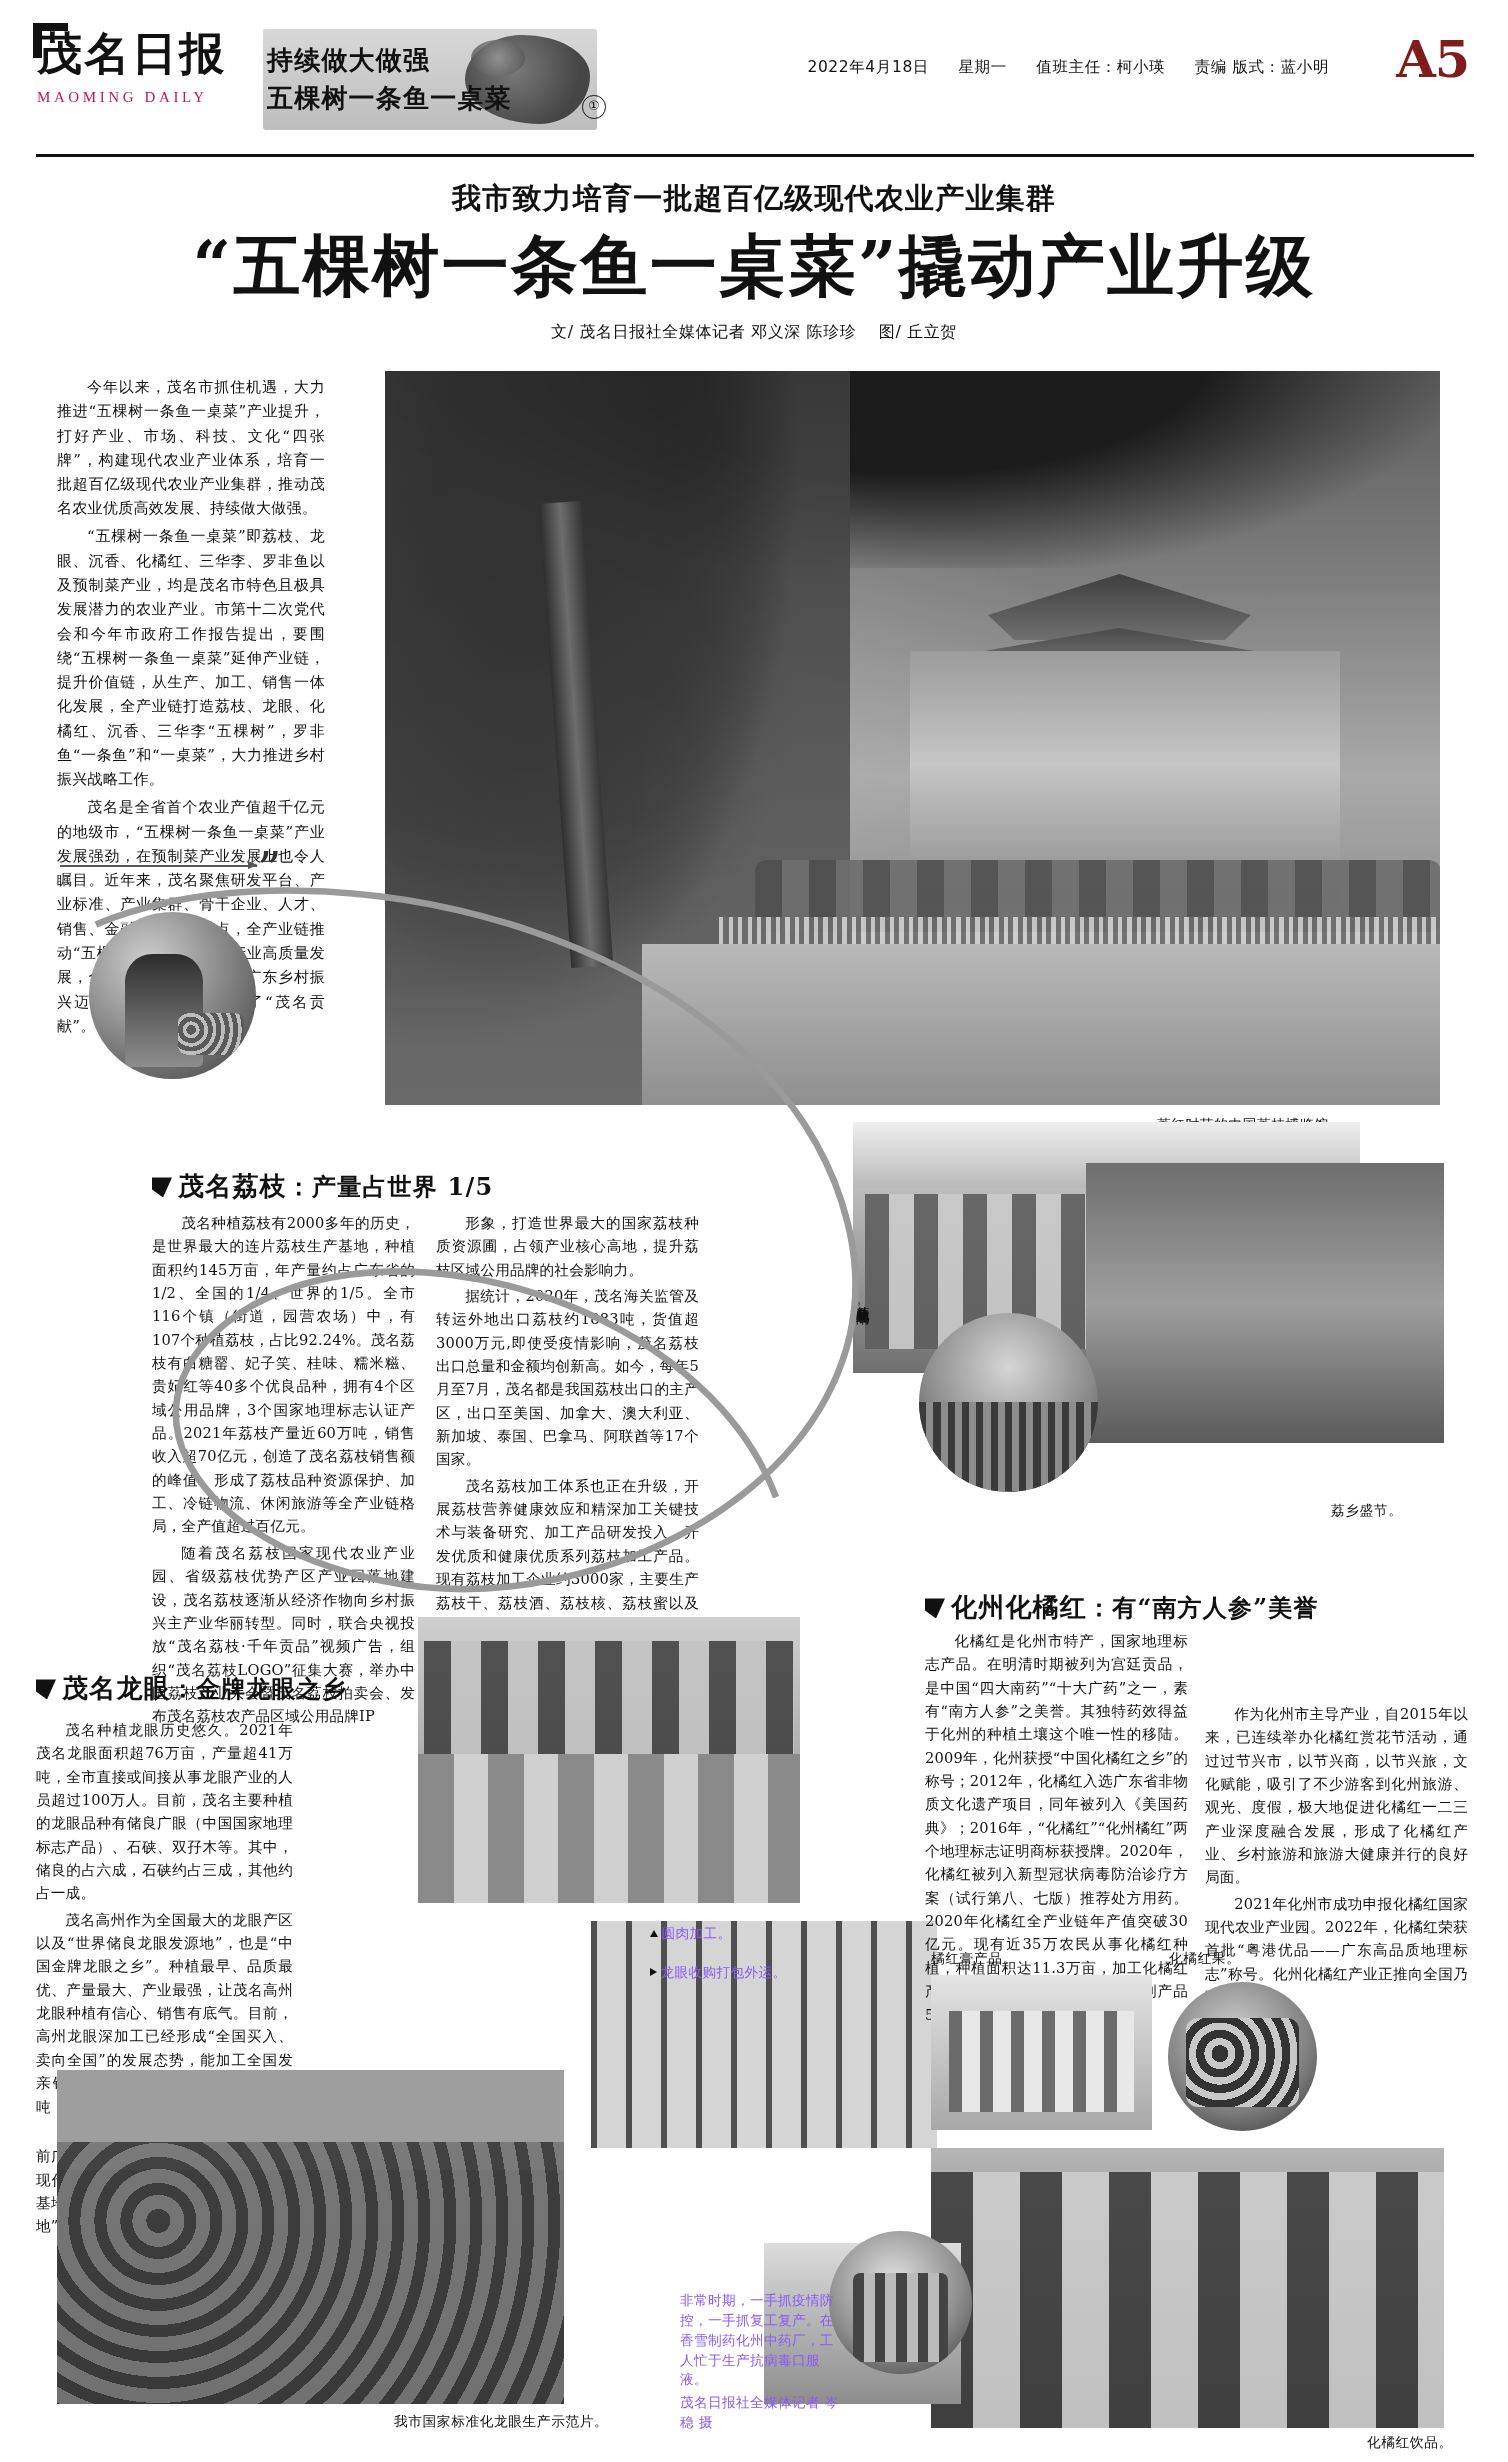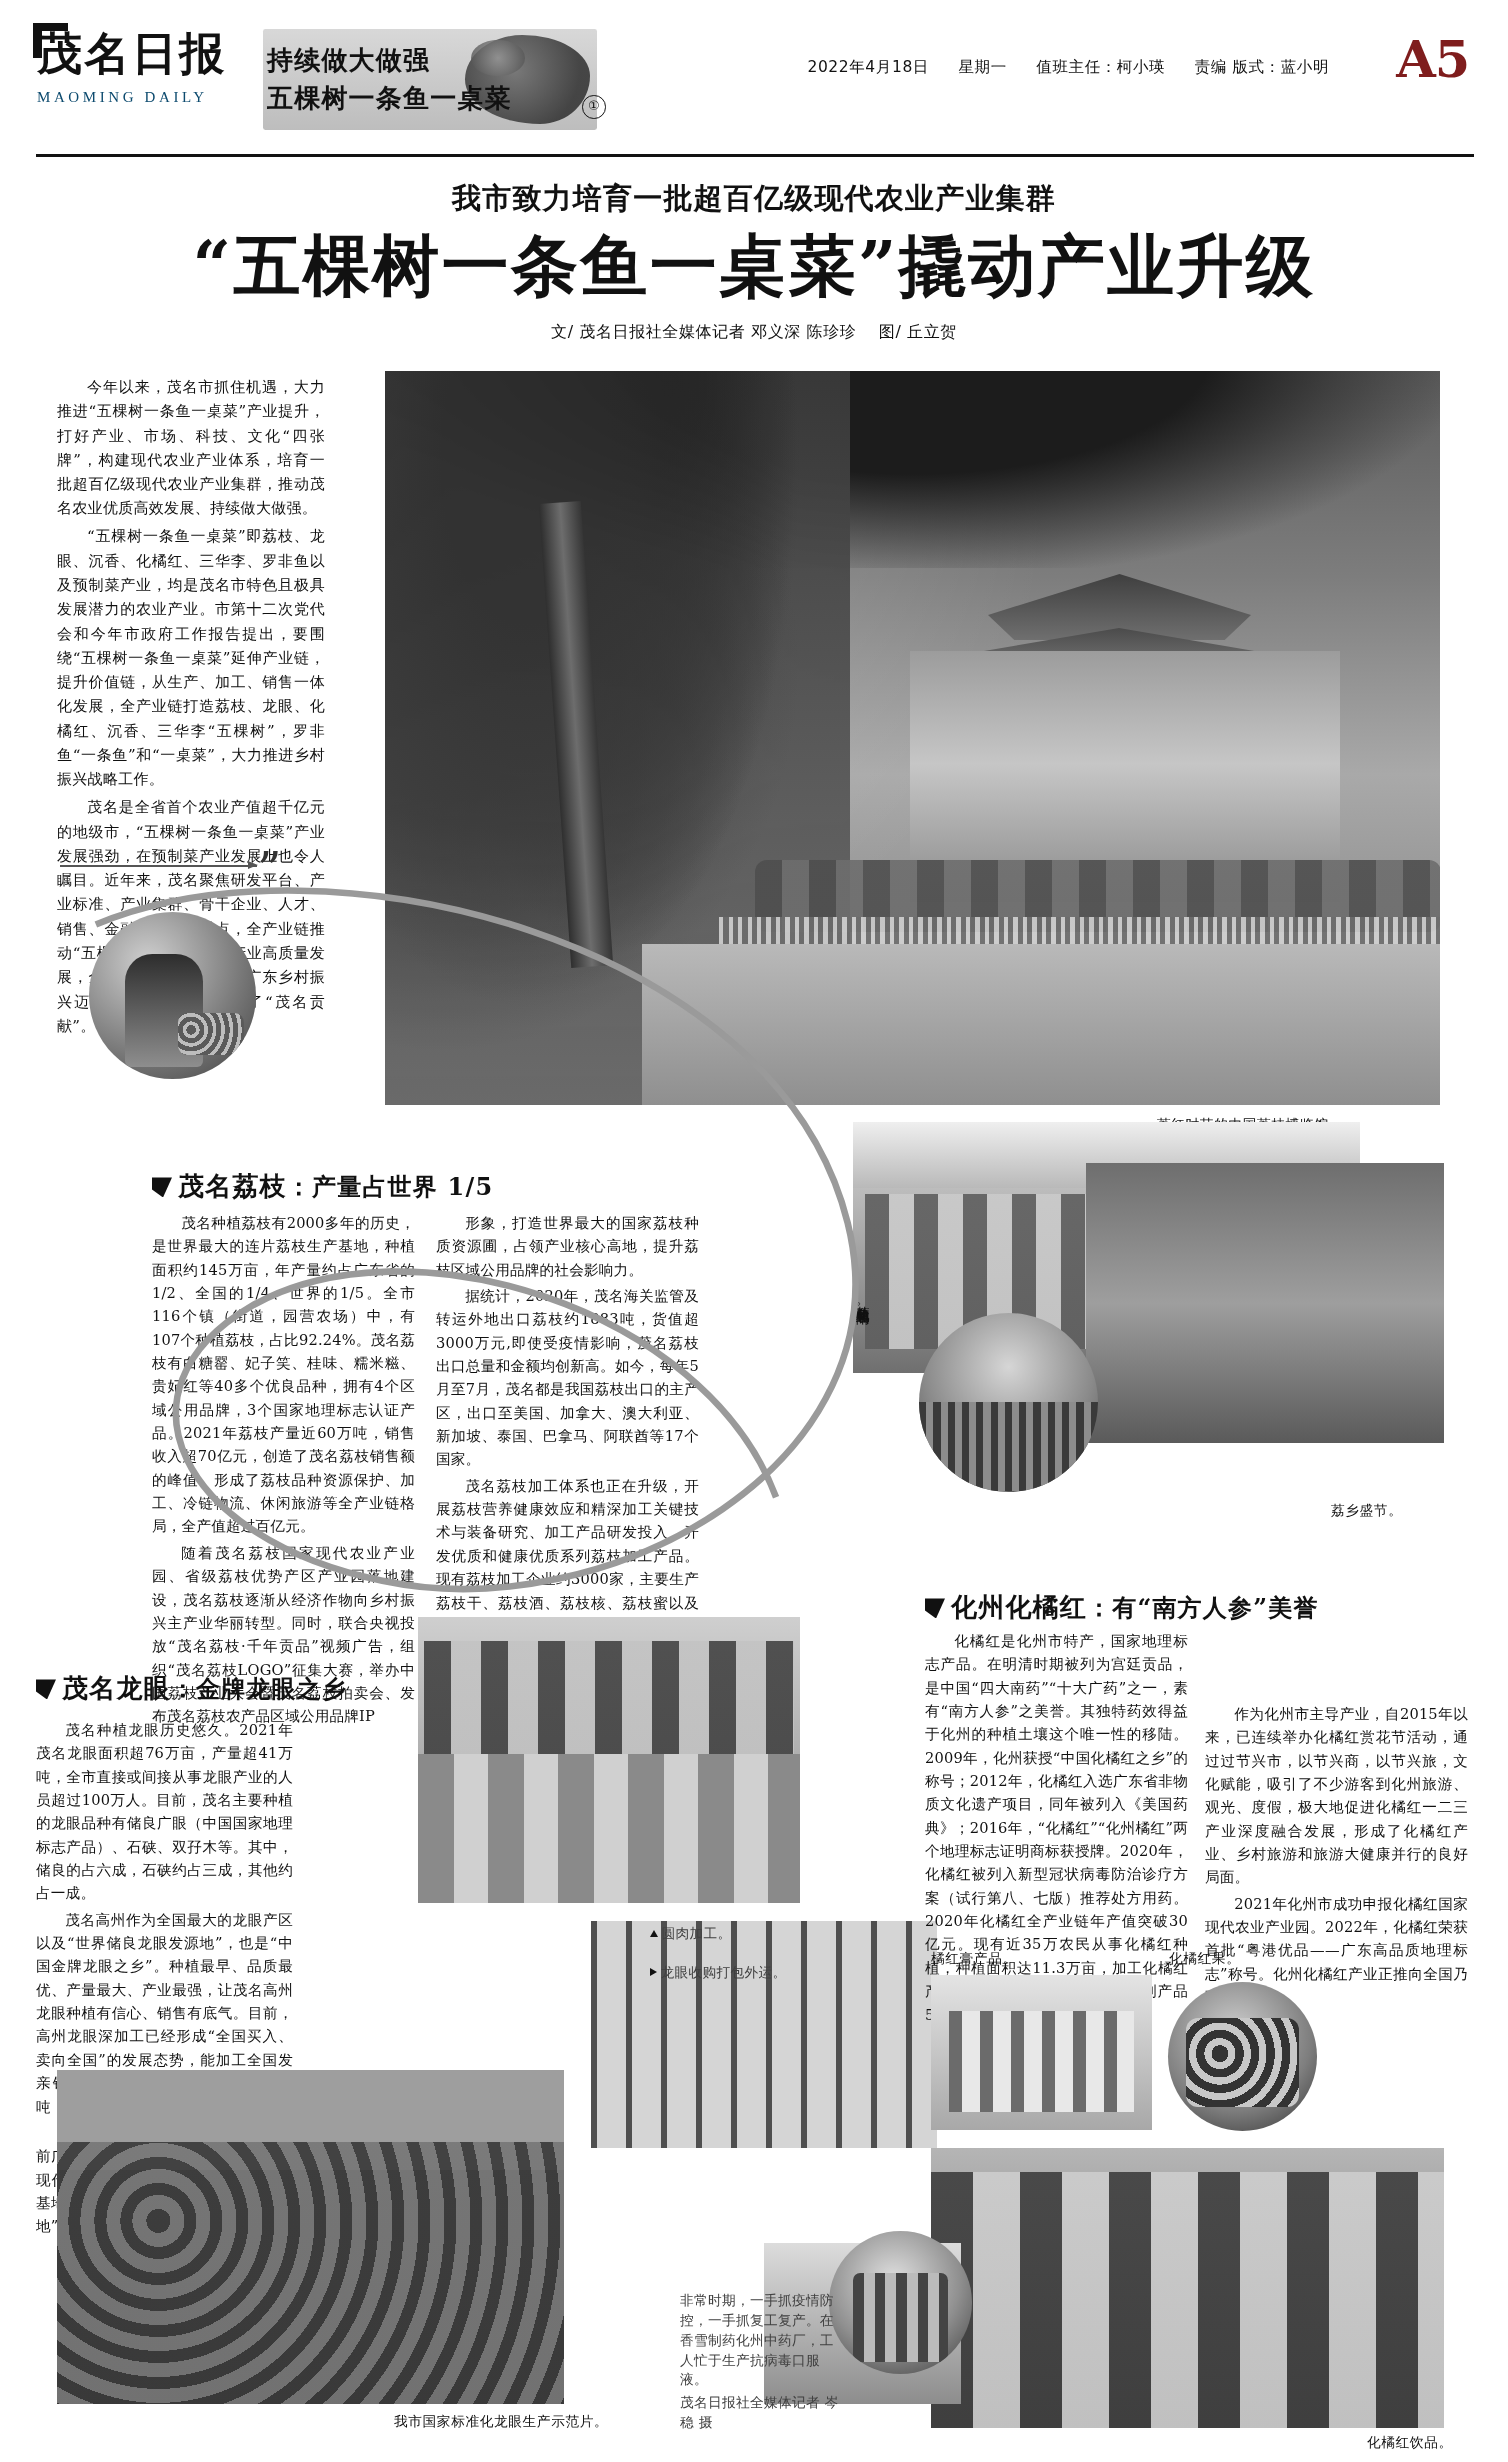--- a/index.html
+++ b/index.html
@@ -15,21 +15,21 @@
   
   .masthead{position:absolute;left:0;top:0;width:1508px;height:158px;}
   .mh-rule{position:absolute;left:36px;top:154px;width:1438px;height:3px;background:#111;}
   .mh-logo{position:absolute;left:37px;top:31px;width:215px;height:95px;}
   .mh-logo .cn{
     font-family:"DejaVu Serif","Liberation Serif",serif;
     font-weight:bold;font-size:45px;letter-spacing:2.4px;color:#111;
     line-height:1;
   }
   .mh-logo .en{
-    margin-top:13px;font-size:15px;letter-spacing:3.6px;color:#0c4a6e;
+    margin-top:13px;font-size:15px;letter-spacing:3.6px;color:#be185d;
     font-family:"Liberation Serif",serif;
   }
   .mh-logo .corner{position:absolute;left:-3.6px;top:-8.4px;width:35px;height:8.4px;background:#111;}
   .mh-logo .corner2{position:absolute;left:-3.6px;top:-8.4px;width:8.4px;height:35px;background:#111;}
 
   .mh-slogan{
     position:absolute;left:263px;top:29px;width:334px;height:101px;
     background:linear-gradient(180deg,#d8d8d8,#bdbdbd);
     border-radius:2.4px;
     overflow:hidden;
@@ -287,21 +287,21 @@
   }
   .body-col p{margin:0 0 3px 0;text-indent:2em;}
 
   #lychee-c1{left:152px;top:1211px;width:263px;}
   #lychee-c2{left:436px;top:1211px;width:263px;}
   #longan-c1{left:36px;top:1718px;width:257px;}
   #huazhou-c1{left:925px;top:1629px;width:263px;}
   #huazhou-c2{left:1205px;top:1702px;width:263px;}
 
   
-  .mini-cap{position:absolute;font-size:13.7px;line-height:1.45;color:#404040;letter-spacing:0.3px;}
+  .mini-cap{position:absolute;font-size:13.7px;line-height:1.45;color:#8b5cf6;letter-spacing:0.3px;}
   .arrow{display:inline-block;width:0;height:0;border-left:7.2px solid #111;
     border-top:4.8px solid transparent;border-bottom:4.8px solid transparent;margin-right:3.6px;vertical-align:0.6px;}
   .arrow.up{border:none;width:0;height:0;border-bottom:7.2px solid #111;
     border-left:4.8px solid transparent;border-right:4.8px solid transparent;margin-right:3.6px;}
   #mcap-longan-proc{left:650px;top:1924px;}
   #mcap-longan-pack{left:650px;top:1963px;width:149px;}
   #mcap-pharma{left:680px;top:2291px;width:155px;}
   #cap-credit{left:680px;top:2393px;width:167px;}
 
   

